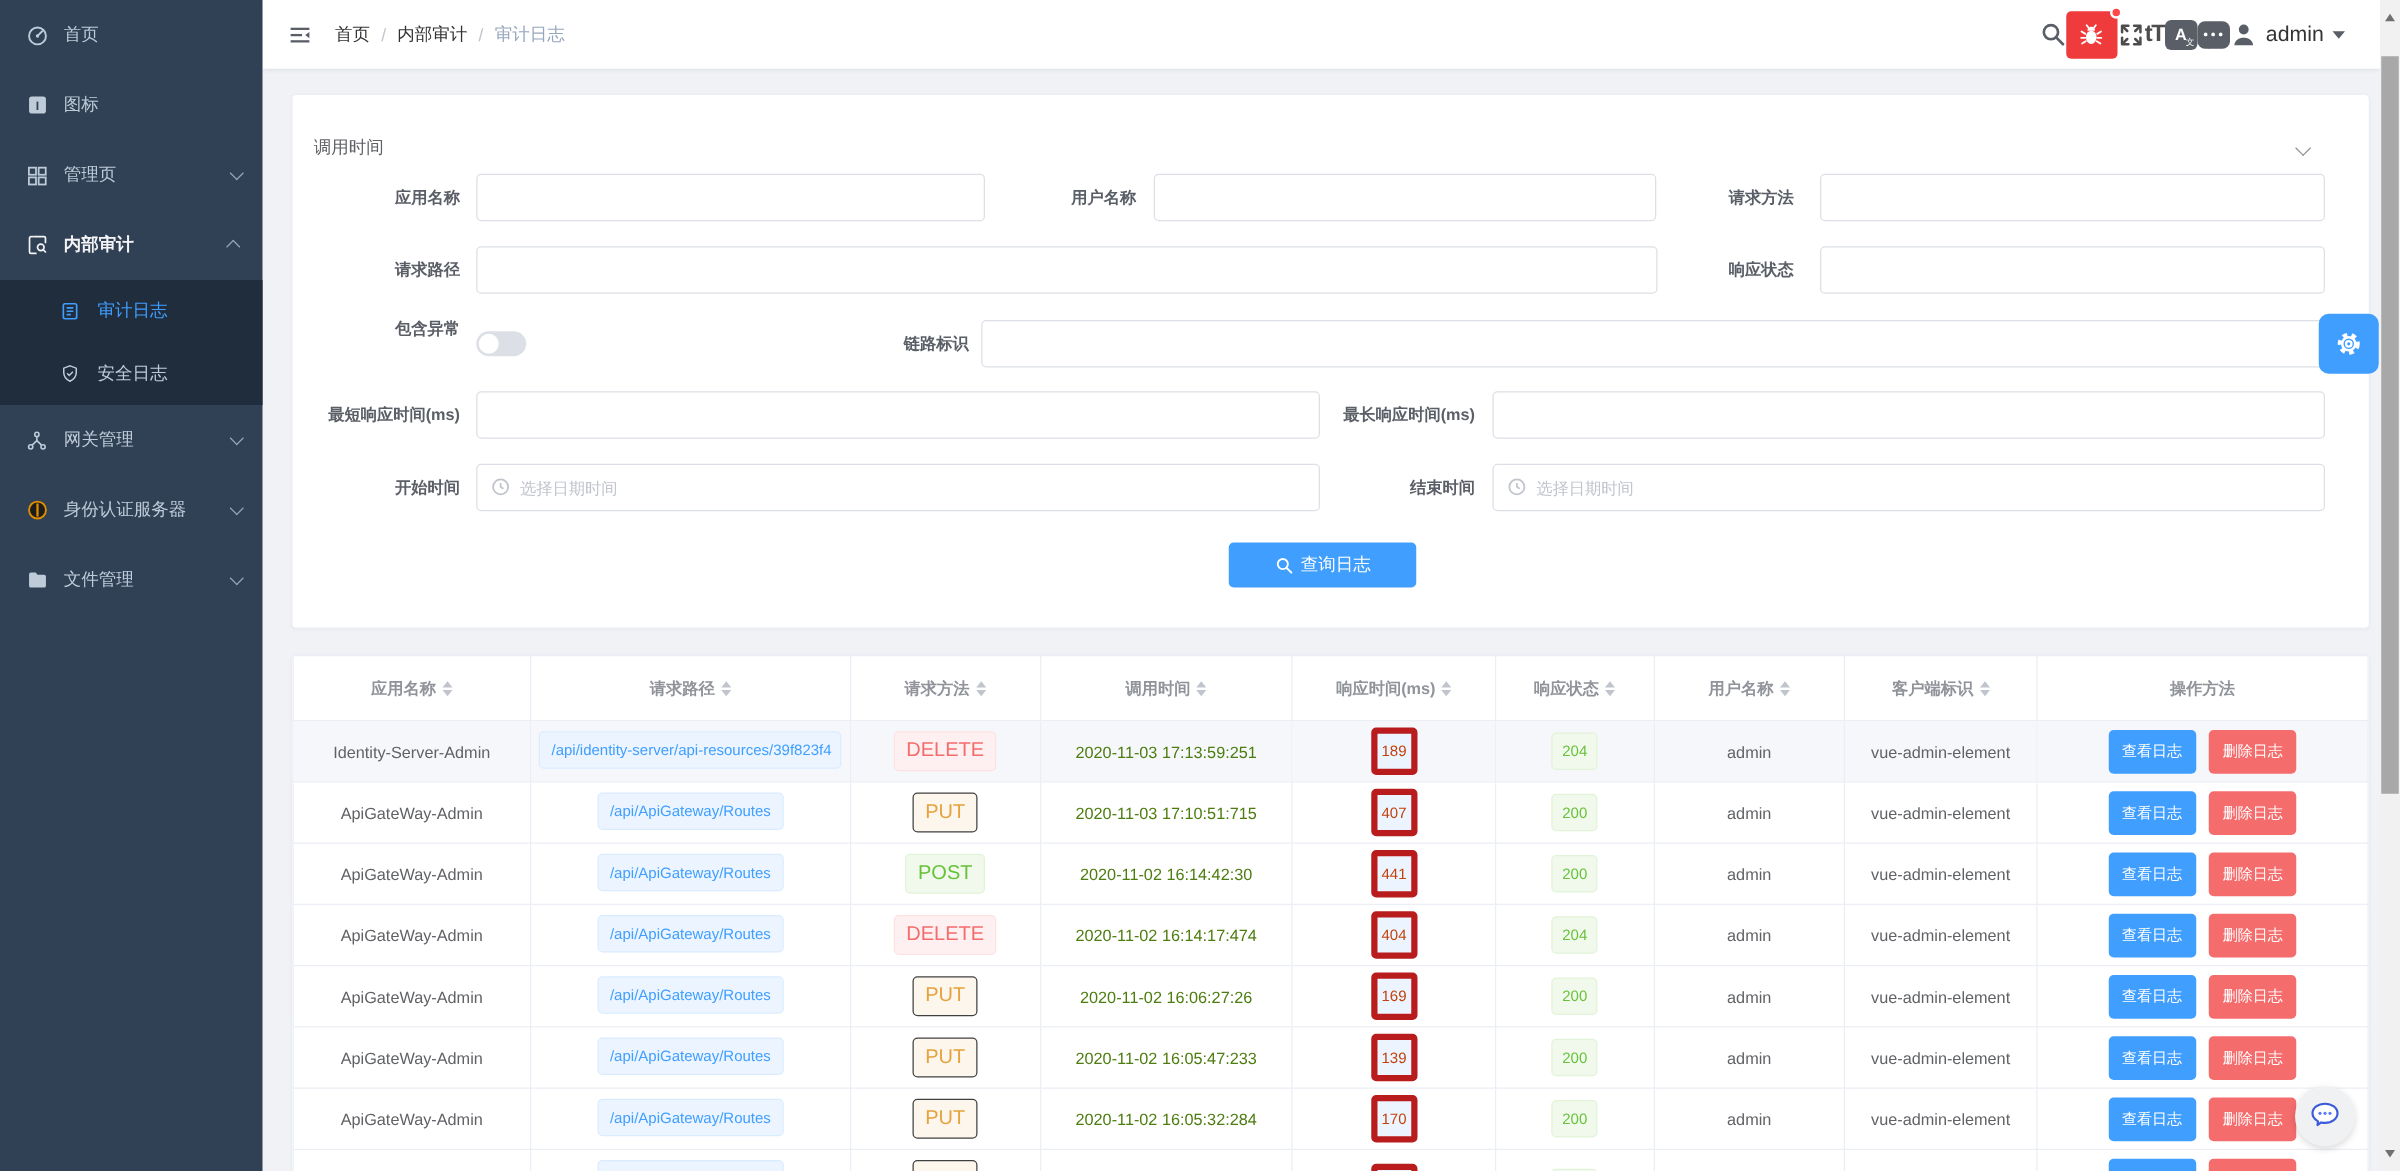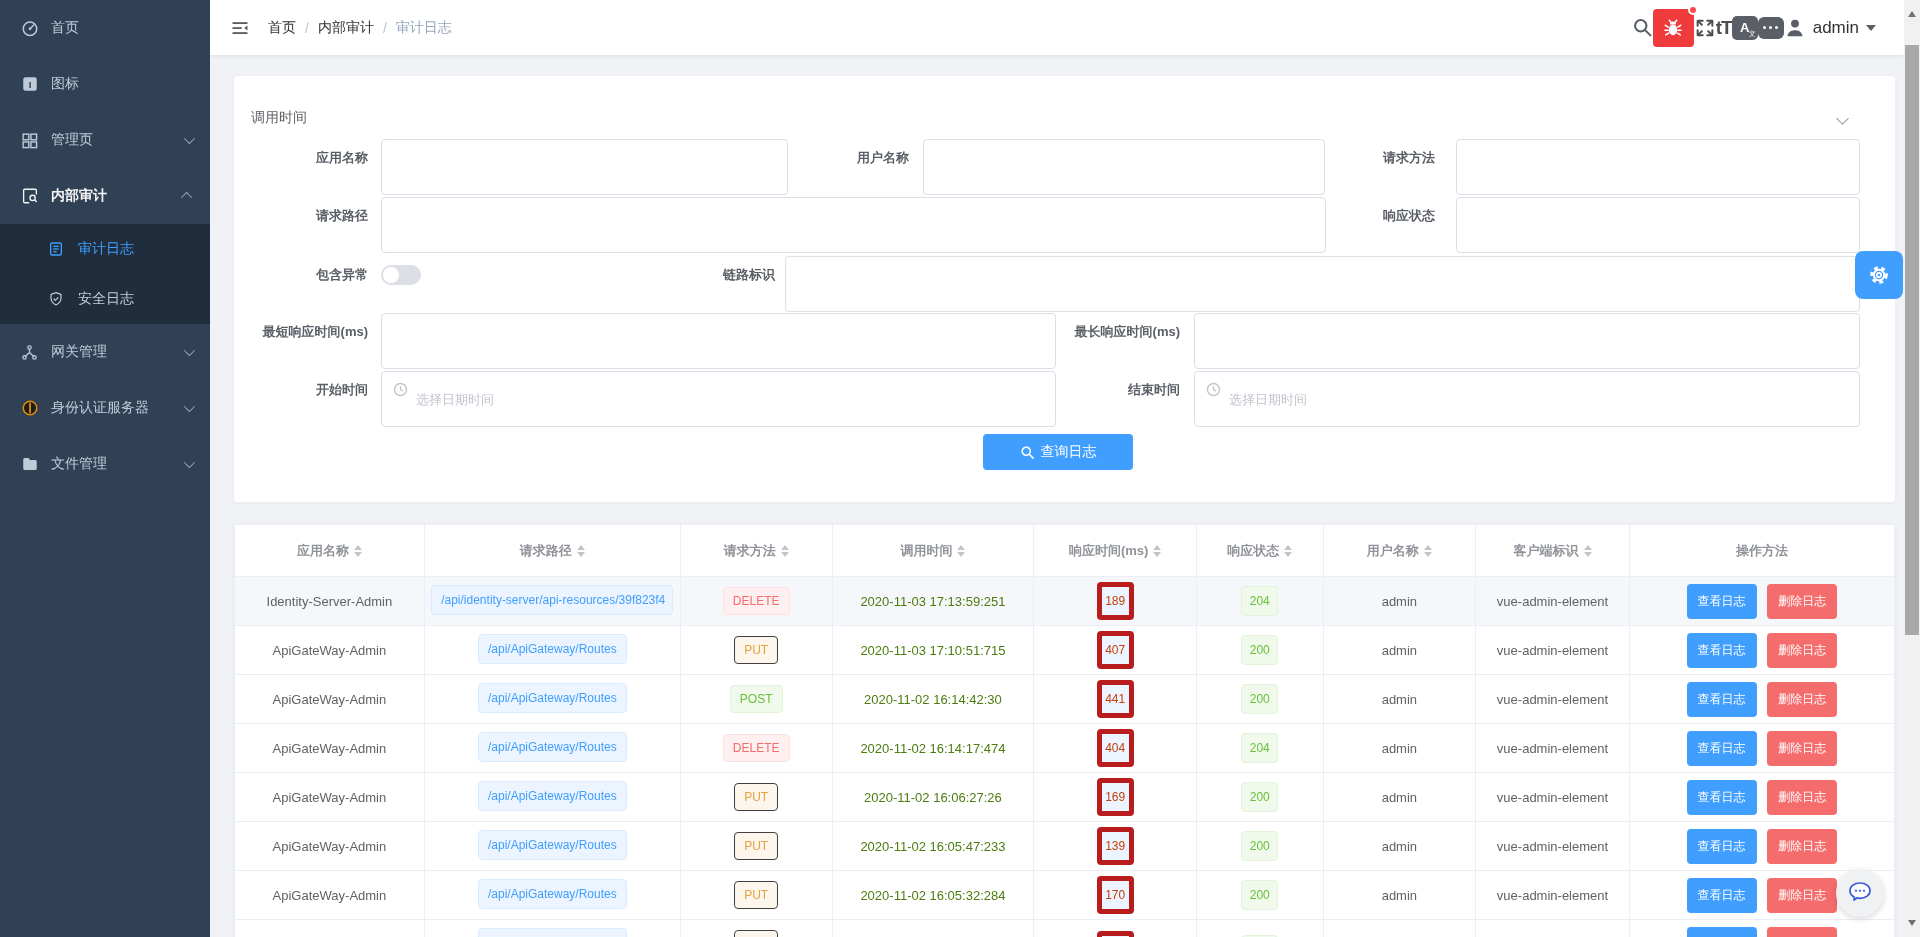--- a/index.html
+++ b/index.html
@@ -43,21 +43,21 @@
 
   
   .card { position:absolute; background:#fff; border:1px solid #ebeef5; border-radius:4px; box-shadow:0 1px 3px rgba(0,0,0,.04); }
   .filter-card { left:233px; top:75px; width:1663px; height:428px; }
   .table-card { left:233px; top:523px; width:1663px; height:445px; overflow:hidden; }
 
   .card-title { position:absolute; left:17px; top:33px; font-size:14px; color:#606266; }
   .collapse-chev { position:absolute; right:48px; top:38px; width:9px; height:9px; border-right:1.5px solid #909399; border-bottom:1.5px solid #909399; transform:rotate(45deg); cursor:pointer; }
 
   .f-label { position:absolute; font-size:13px; font-weight:bold; color:#5a5e66; text-align:right; line-height:38px; }
-  .f-input { position:absolute; height:56px; border:1px solid #dcdfe6; border-radius:4px; background:#fff; font-size:13px; color:#606266; padding:0 12px; outline:none; }
+  .f-input { position:absolute; height:38px; border:1px solid #dcdfe6; border-radius:4px; background:#fff; font-size:13px; color:#606266; padding:0 12px; outline:none; }
   .date-wrap { position:absolute; height:38px; }
   .date-wrap .f-input { left:0; top:0; width:100%; padding-left:34px; }
   .date-wrap .clock { position:absolute; left:11px; top:10px; }
   .f-input::placeholder { color:#c0c4cc; }
   .toggle { position:absolute; width:40px; height:20px; background:#dcdfe6; border-radius:10px; cursor:pointer; }
   .toggle .knob { position:absolute; left:2px; top:2px; width:16px; height:16px; background:#fff; border-radius:50%; }
   .query-btn { position:absolute; left:749px; top:358px; width:150px; height:36px; background:#409eff; color:#fff; border:none; border-radius:4px; font-size:14px; cursor:pointer; display:flex; align-items:center; justify-content:center; gap:6px; }
 
   
   table { border-collapse:collapse; table-layout:fixed; width:1661px; font-size:13px; }
@@ -65,21 +65,21 @@
   th { height:52px; color:#909399; font-weight:bold; background:#fff; cursor:pointer; }
   td { height:49px; color:#606266; }
   tr.body-row:first-child td { background:#f5f7fa;margin-top:47px; }
   .th-inner { display:flex; align-items:center; justify-content:center; gap:5px; }
   .sort-carets { display:flex; flex-direction:column; gap:2px; }
   .sort-carets i { width:0; height:0; border:4px solid transparent; display:block; }
   .sort-carets .up { border-bottom:5px solid #c0c4cc; }
   .sort-carets .dn { border-top:5px solid #c0c4cc; }
   .cell-time { color:#4d7c0f; }
   .path-pill { display:inline-block; max-width:95%; background:#ecf5ff; border:1px solid #d9ecff; color:#409eff; border-radius:4px; padding:7px 9px; font-size:12px; white-space:nowrap; overflow:hidden; text-overflow:clip; cursor:pointer; }
-  .tag { display:inline-block; border-radius:4px; padding:6px 9px; font-size:12px; }
+  .tag { display:inline-block; border-radius:4px; padding:6px 9px; font-size:16px; }
   .tag-delete { background:#fef0f0; border:1px solid #fde2e2; color:#f56c6c; }
   .tag-put    { background:#fdf6ec; border:1px solid #404040; color:#e6a23c; }
   .tag-post   { background:#f0f9eb; border:1px solid #e1f3d8; color:#67c23a; }
   .pill { display:inline-block; min-width:37px; border-radius:4px; padding:7px 2px; font-size:12px; }
   .pill-blue  { background:#ecf5ff; border:5px solid #b91c1c; color:#c2410c; }
   .pill-green { background:#f0f9eb; border:1px solid #e1f3d8; color:#67c23a; }
   .btn { border:none; border-radius:4px; color:#fff; font-size:12px; padding:9px 11px; cursor:pointer; }
   .btn-view { background:#409eff; margin-right:7px; }
   .btn-delete { background:#f56c6c; }
 
@@ -284,21 +284,21 @@
     <label class="f-label" style="left:600px;width:75px;top:63px">用户名称</label>
     <input class="f-input" style="left: 689px; top: 63px; width: 402px;">
     <label class="f-label" style="left:1130px;width:71px;top:63px">请求方法</label>
     <input class="f-input" style="left: 1222px; top: 63px; width: 404px;">
 
     <label class="f-label" style="left:0;width:134px;top:121px">请求路径</label>
     <input class="f-input" style="left: 147px; top: 121px; width: 945px;">
     <label class="f-label" style="left:1130px;width:71px;top:121px">响应状态</label>
     <input class="f-input" style="left: 1222px; top: 121px; width: 404px;">
 
-    <label class="f-label" style="left:0;width:134px;top:180px">包含异常</label>
+    <label class="f-label" style="left:0;width:134px;top:168px">包含异常</label>
     <span class="toggle" style="left:147px;top:189px">
         <span class="knob"></span>
       </span>
     <label class="f-label" style="left:470px;width:71px;top:180px">链路标识</label>
     <input class="f-input" style="left: 551px; top: 180px; width: 1075px;">
 
     <label class="f-label" style="left:0;width:134px;top:237px">最短响应时间(ms)</label>
     <input class="f-input" style="left: 147px; top: 237px; width: 675px;">
     <label class="f-label" style="left:812px;width:134px;top:237px">最长响应时间(ms)</label>
     <input class="f-input" style="left: 960px; top: 237px; width: 666px;">

